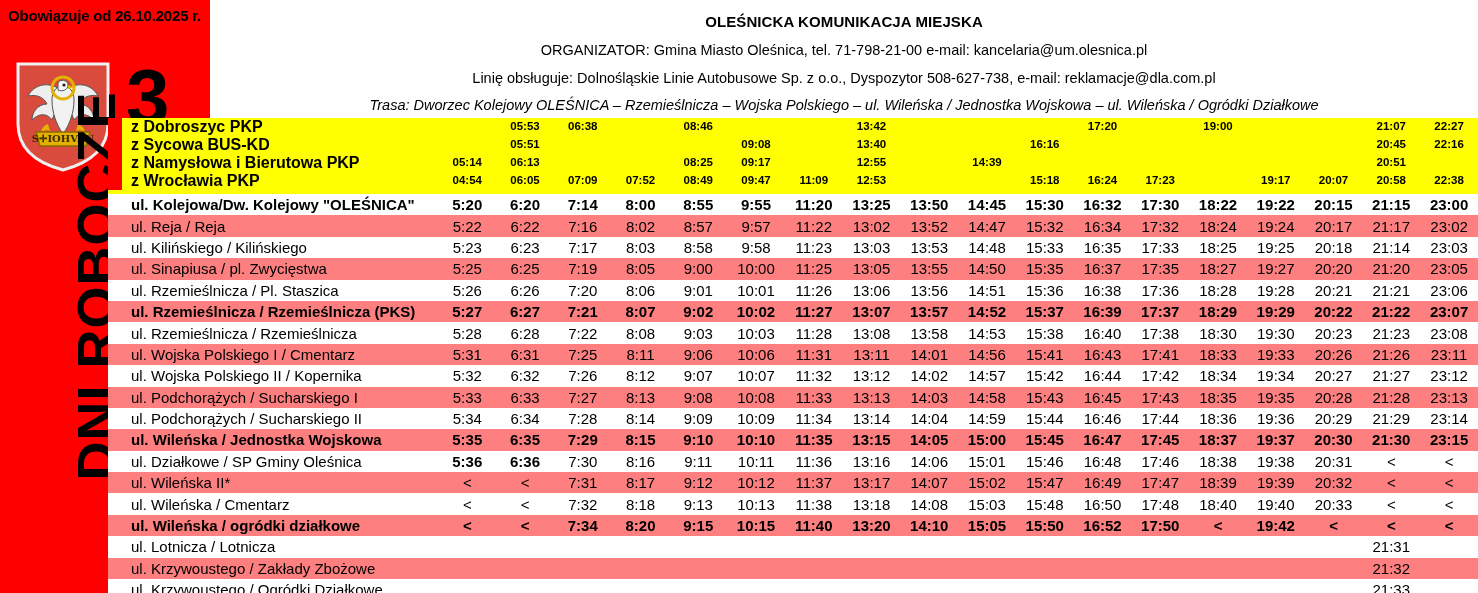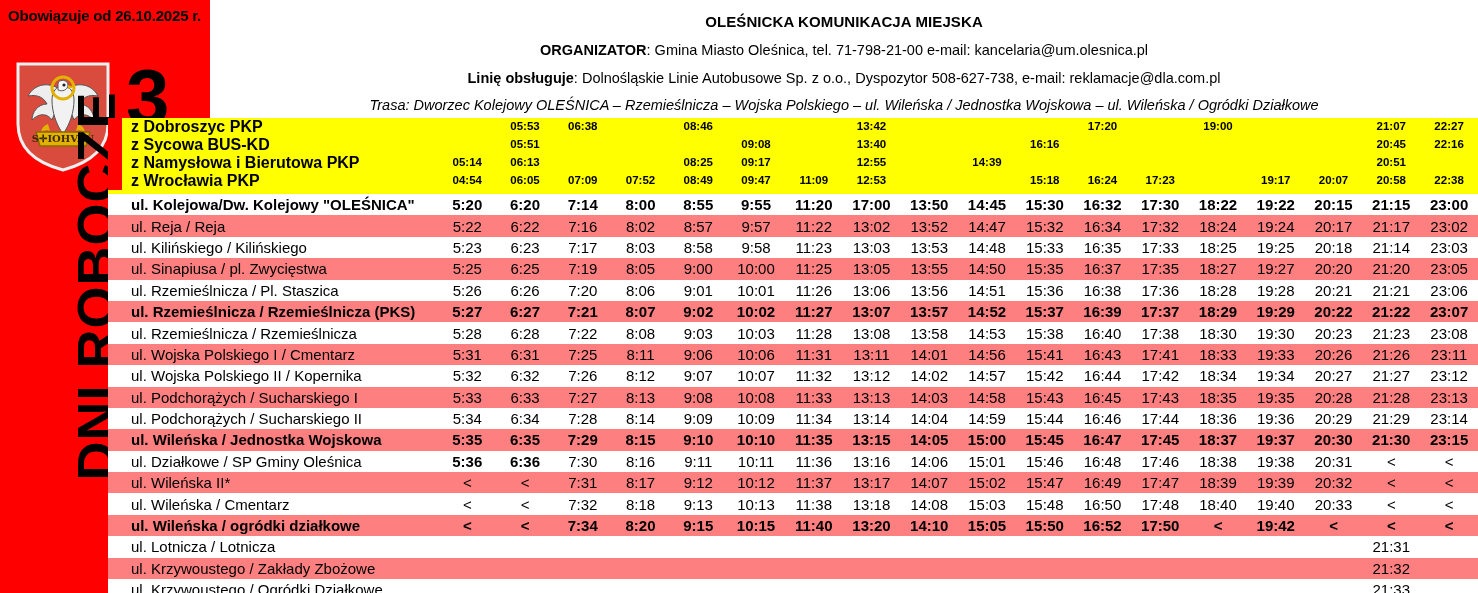--- a/index.html
+++ b/index.html
@@ -95,21 +95,21 @@
     font-weight: bold;
     color: #000;
     letter-spacing: 0.1px;
   }
   .h-line {
     margin-top: 12px;
     font-size: 14.5px;
     color: #000;
     white-space: nowrap;
   }
-  .h-line b { font-weight: bold; }
+  .h-line b { font-weight: normal; }
   .h-route {
     margin-top: 11px;
     font-size: 14.5px;
     color: #000;
     font-style: italic;
     white-space: nowrap;
   }
   .h-route b { font-weight: normal; font-style: italic; }
 
   
@@ -304,21 +304,21 @@
           <tr class="stop odd bold">
             <td class="spacer"></td>
             <td class="nm">ul. Kolejowa/Dw. Kolejowy "OLEŚNICA"</td>
             <td class="tm">5:20</td>
             <td class="tm">6:20</td>
             <td class="tm">7:14</td>
             <td class="tm">8:00</td>
             <td class="tm">8:55</td>
             <td class="tm">9:55</td>
             <td class="tm">11:20</td>
-            <td class="tm">17:00</td>
+            <td class="tm">13:25</td>
             <td class="tm">13:50</td>
             <td class="tm">14:45</td>
             <td class="tm">15:30</td>
             <td class="tm">16:32</td>
             <td class="tm">17:30</td>
             <td class="tm">18:22</td>
             <td class="tm">19:22</td>
             <td class="tm">20:15</td>
             <td class="tm">21:15</td>
             <td class="tm">23:00</td>

